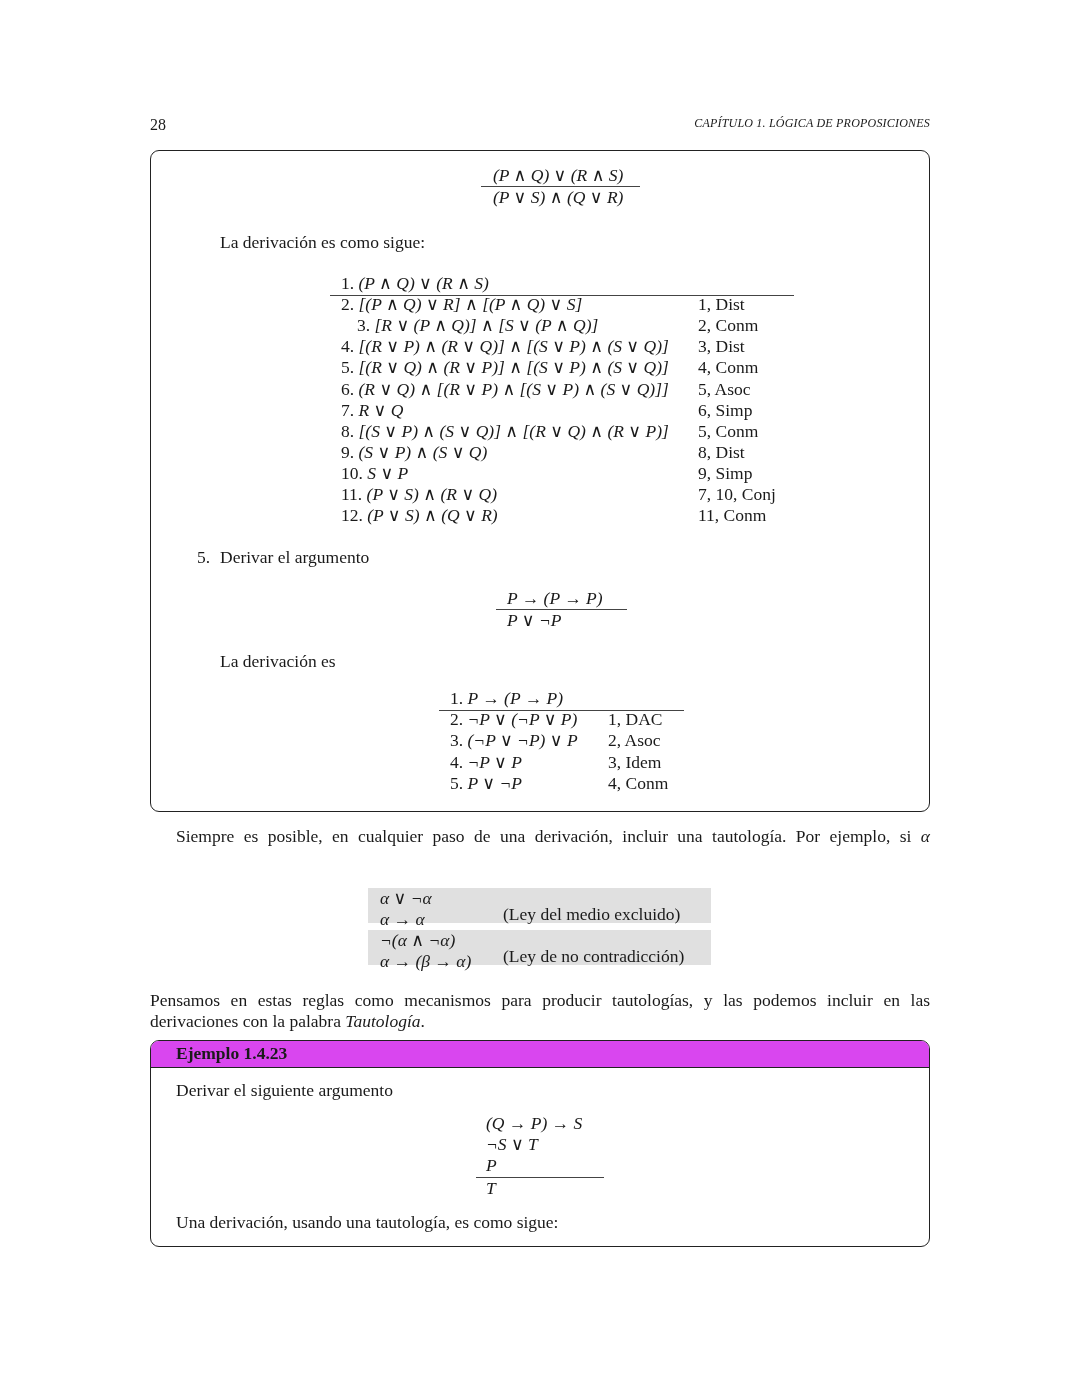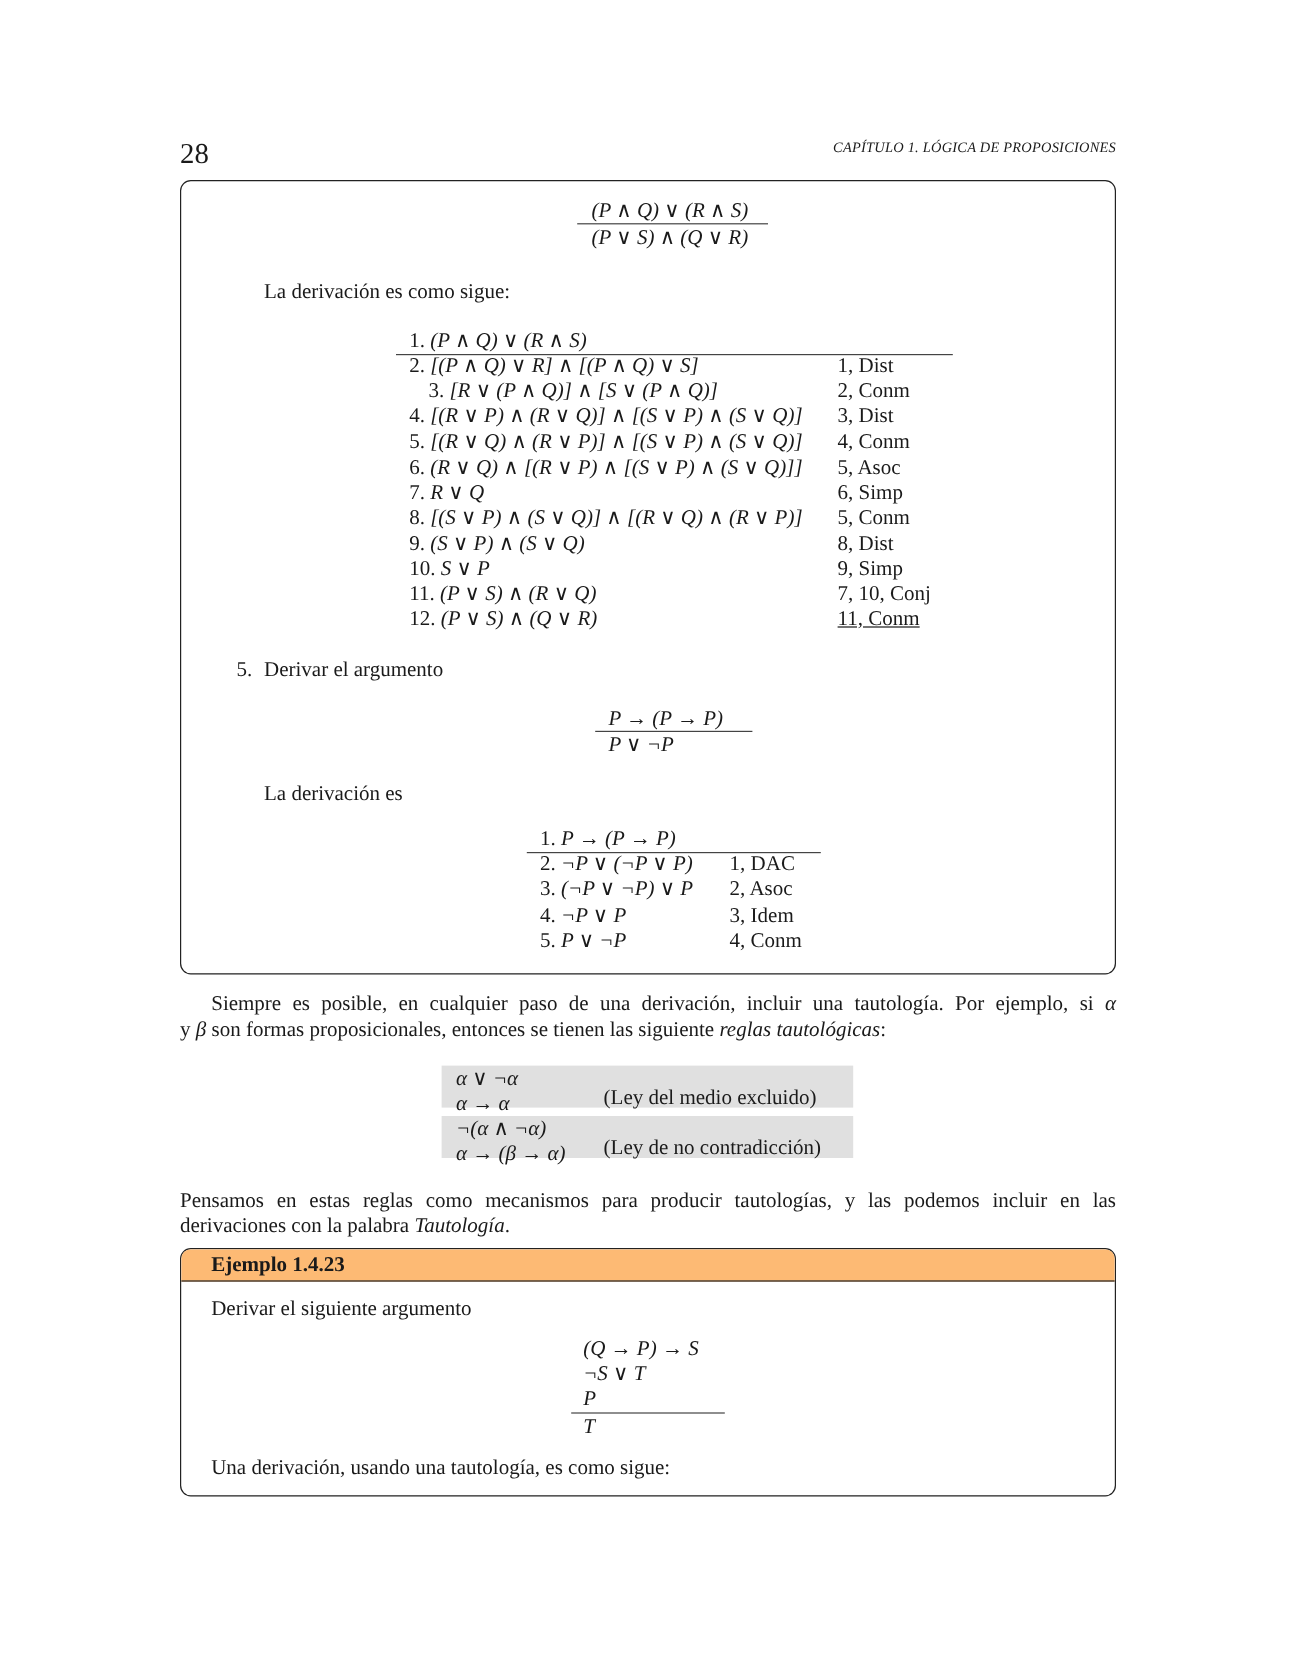--- a/index.html
+++ b/index.html
@@ -3,31 +3,31 @@
   <meta charset="utf-8">
   <style>
     html, body { margin: 0; padding: 0; background: #ffffff; }
     body {
       width: 1080px; height: 1397px; position: relative; overflow: hidden;
       font-family: "Liberation Serif", "DejaVu Serif", serif;
       color: #1a1a1a; font-size: 17.5px;
     }
     .abs { position: absolute; }
     .math { font-style: italic; }
-    .page-num { left: 150px; top: 116px; font-size: 24px; }
+    .page-num { left: 150px; top: 116px; font-size: 16px; }
     .running-head { right: 150px; top: 116px; font-size: 12px; font-style: italic; letter-spacing: 0.2px; }
 
     .box {
       position: absolute; border: 1.6px solid #222; border-radius: 9px; box-sizing: border-box;
     }
     .box1 { left: 150px; top: 150px; width: 780px; height: 662px; }
     .box2 { left: 150px; top: 1040px; width: 780px; height: 207px; overflow: hidden; }
     .box2-header {
       position: absolute; left: 0; top: 0; right: 0; height: 26px;
-      background: #fdba74; border-bottom: 1.4px solid #222;
+      background: #d946ef; border-bottom: 1.4px solid #222;
     }
     .box2-title { position: absolute; left: 25px; top: 2px; font-weight: bold; font-size: 17.5px; }
 
     .frac-num, .frac-den { position: absolute; white-space: nowrap; }
     .rule { position: absolute; height: 0; border-top: 1.3px solid #444; }
 
     .deriv-line { position: absolute; white-space: nowrap; line-height: 21px; }
     .deriv-just { position: absolute; white-space: nowrap; line-height: 21px; }
 
     .taut-row { position: absolute; left: 368px; width: 343px; height: 35px; }
@@ -71,21 +71,21 @@
     <div class="deriv-just" style="left: 698px; top: 399.6px;">6, Simp</div>
     <div class="deriv-line" style="left: 341px; top: 420.7px;"><span>8. </span><span class="math">[(S ∨ P) ∧ (S ∨ Q)] ∧ [(R ∨ Q) ∧ (R ∨ P)]</span></div>
     <div class="deriv-just" style="left: 698px; top: 420.7px;">5, Conm</div>
     <div class="deriv-line" style="left: 341px; top: 441.8px;"><span>9. </span><span class="math">(S ∨ P) ∧ (S ∨ Q)</span></div>
     <div class="deriv-just" style="left: 698px; top: 441.8px;">8, Dist</div>
     <div class="deriv-line" style="left: 341px; top: 462.9px;"><span>10. </span><span class="math">S ∨ P</span></div>
     <div class="deriv-just" style="left: 698px; top: 462.9px;">9, Simp</div>
     <div class="deriv-line" style="left: 341px; top: 484px;"><span>11. </span><span class="math">(P ∨ S) ∧ (R ∨ Q)</span></div>
     <div class="deriv-just" style="left: 698px; top: 484px;">7, 10, Conj</div>
     <div class="deriv-line" style="left: 341px; top: 505.1px;"><span>12. </span><span class="math">(P ∨ S) ∧ (Q ∨ R)</span></div>
-    <div class="deriv-just" style="left: 698px; top: 505.1px; text-decoration: underline;">11, Conm</div>
+    <div class="deriv-just" style="left: 698px; top: 505.1px;">11, Conm</div>
   </div>
 <div class="rule" style="left:330px; top:295px; width:464px;"></div>
 
 <div class="abs" style="left:197px; top:547px;">5.</div>
 <div class="abs" style="left:220px; top:547px;">Derivar el argumento</div>
 
 <div>
   <div class="frac-num math" style="left:507px; top:588px;">P → (P → P)</div>
   <div class="rule" style="left:496px; top:609px; width:131px;"></div>
   <div class="frac-den math" style="left:507px; top:610px;">P ∨ ¬P</div>
@@ -103,23 +103,20 @@
     <div class="deriv-line" style="left: 450px; top: 751.6px;"><span>4. </span><span class="math">¬P ∨ P</span></div>
     <div class="deriv-just" style="left: 608px; top: 751.6px;">3, Idem</div>
     <div class="deriv-line" style="left: 450px; top: 772.8px;"><span>5. </span><span class="math">P ∨ ¬P</span></div>
     <div class="deriv-just" style="left: 608px; top: 772.8px;">4, Conm</div>
   </div>
 <div class="rule" style="left:439px; top:710px; width:245px;"></div>
 
 <div class="para" style="top:826px;">
   <div class="indent" style="text-align:justify; text-align-last:justify;">
     <span>Siempre es posible, en cualquier paso de una derivación, incluir una tautología. Por ejemplo, si </span><span class="math">α</span>
-  </div>
-  <div>
-    <span>y </span><span class="math">β</span><span> son formas proposicionales, entonces se tienen las siguiente </span><span class="math">reglas tautológicas</span><span>:</span>
   </div>
 </div>
 
 <div id="taut-table">
     <div class="taut-row shaded" style="top: 888px;">
       <span class="taut-formula math">α ∨ ¬α</span>
       <span class="taut-name">(Ley del medio excluido)</span>
     </div>
     <div class="taut-row" style="top: 909px;">
       <span class="taut-formula math">α → α</span>

